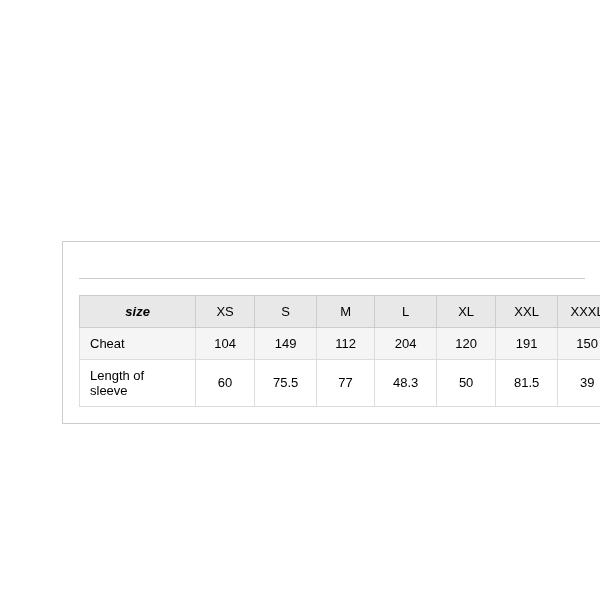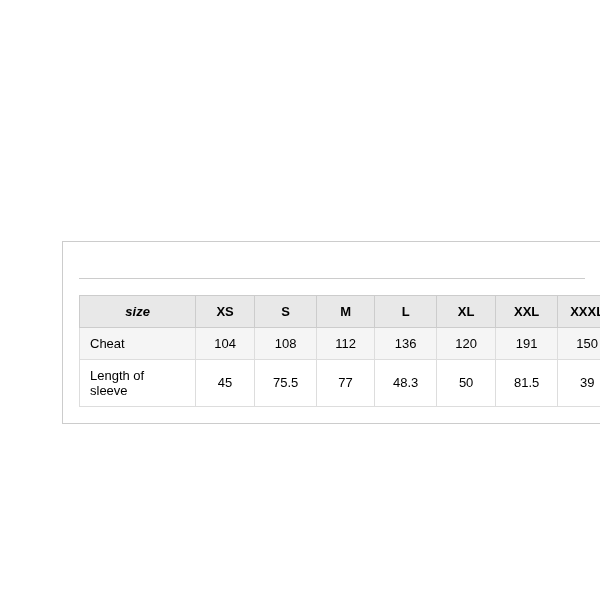--- a/index.html
+++ b/index.html
@@ -39,21 +39,21 @@
     }
 
     thead tr {
       background-color: #e8e8e8;
     }
 
     thead th {
       padding: 8px 6px;
       text-align: center;
       border: 1px solid #cccccc;
-      font-weight: bold;
+      font-weight: normal;
     }
 
     thead th:first-child {
       font-style: italic;
       font-weight: bold;
     }
 
     tbody tr:nth-child(odd) {
       background-color: #f5f5f5;
     }
@@ -89,30 +89,30 @@
           <th>L</th>
           <th>XL</th>
           <th>XXL</th>
           <th>XXXL</th>
         </tr>
     </thead>
     <tbody>
     <tr>
           <td>Cheat</td>
           <td>104</td>
-          <td>108</td>
+          <td>149</td>
           <td>112</td>
-          <td>136</td>
+          <td>204</td>
           <td>120</td>
           <td>191</td>
           <td>150</td>
         </tr>
         <tr>
           <td>Length of sleeve</td>
-          <td>45</td>
+          <td>60</td>
           <td>75.5</td>
           <td>77</td>
           <td>48.3</td>
           <td>50</td>
           <td>81.5</td>
           <td>39</td>
         </tr>
       </tbody>
   </table>
 </div>

